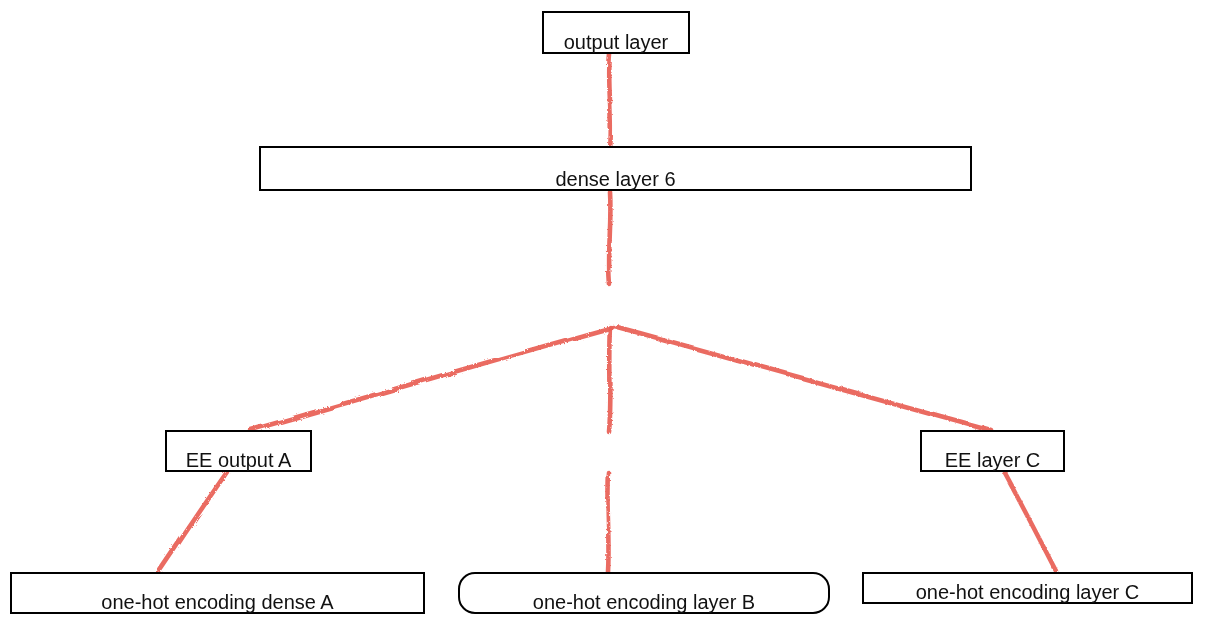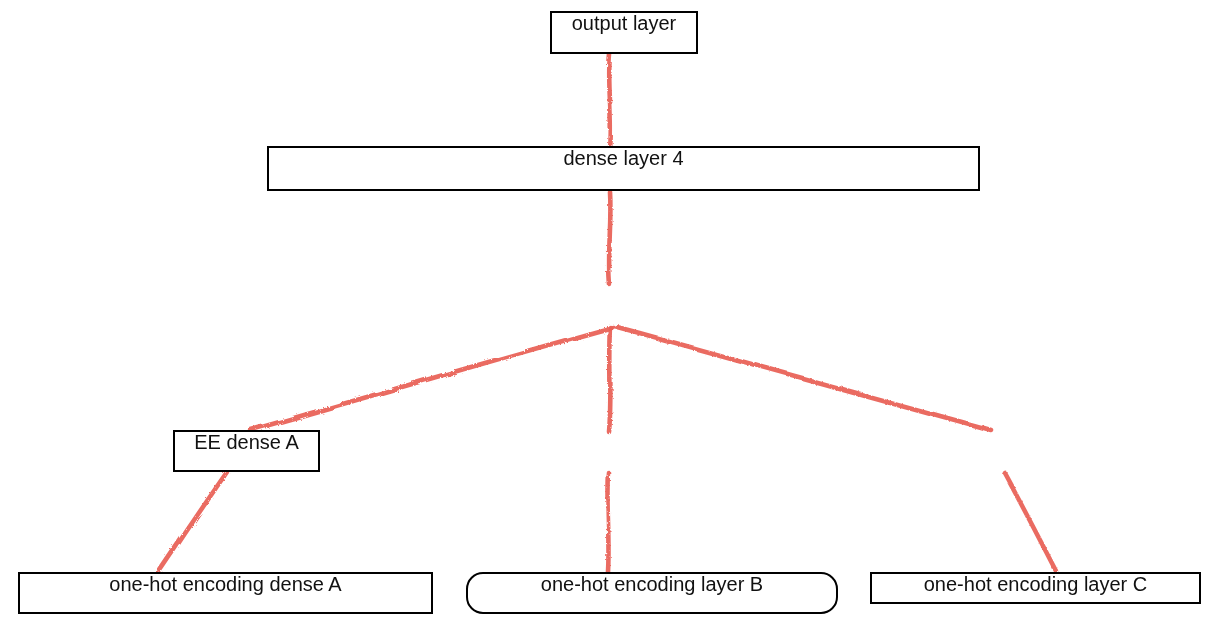--- a/index.html
+++ b/index.html
@@ -29,24 +29,23 @@
     stroke-width: 4.6;
     stroke-linecap: round;
     opacity: 0.95;
   }
   .node {
     position: absolute;
     box-sizing: border-box;
     border: 2.5px solid #000000;
     background: #ffffff;
     display: flex;
-    align-items: flex-start;
+    align-items: flex-end;
     justify-content: center;
     z-index: 2;
-    margin-left: 8px;
   }
   .node .lbl {
     font-size: 20px;
     color: #111111;
     white-space: nowrap;
     line-height: 1;
   }
 </style>
 </head>
 <body>
@@ -72,29 +71,32 @@
       <path class="edge" d="M607 471 C605 504 609 537 607 571" stroke="#e9625a"></path>
       <path class="edge" d="M1003 471 C1021 504 1038 537 1055 570" stroke="#e9625a"></path>
     </g>
   </svg>
 
   <div class="node" style="left:542px; top:11px; width:148px; height:43px;">
     <span class="lbl">output layer</span>
   </div>
 
   <div class="node" style="left:259px; top:146px; width:713px; height:45px;">
-    <span class="lbl">dense layer 4</span>
+    <span class="lbl">dense layer 6</span>
   </div>
 
 
   <div class="node" style="left:165px; top:430px; width:147px; height:42px;">
-    <span class="lbl">EE dense A</span>
+    <span class="lbl">EE output A</span>
   </div>
 
 
+  <div class="node" style="left:920px; top:430px; width:145px; height:42px;">
+    <span class="lbl">EE layer C</span>
+  </div>
 
   <div class="node" style="left:10px; top:572px; width:415px; height:42px;">
     <span class="lbl">one-hot encoding dense A</span>
   </div>
 
   <div class="node" style="left:458px; top:572px; width:372px; height:42px;border-radius:17px;">
     <span class="lbl">one-hot encoding layer B</span>
   </div>
 
   <div class="node" style="left:862px; top:572px; width:331px; height:32px;">

